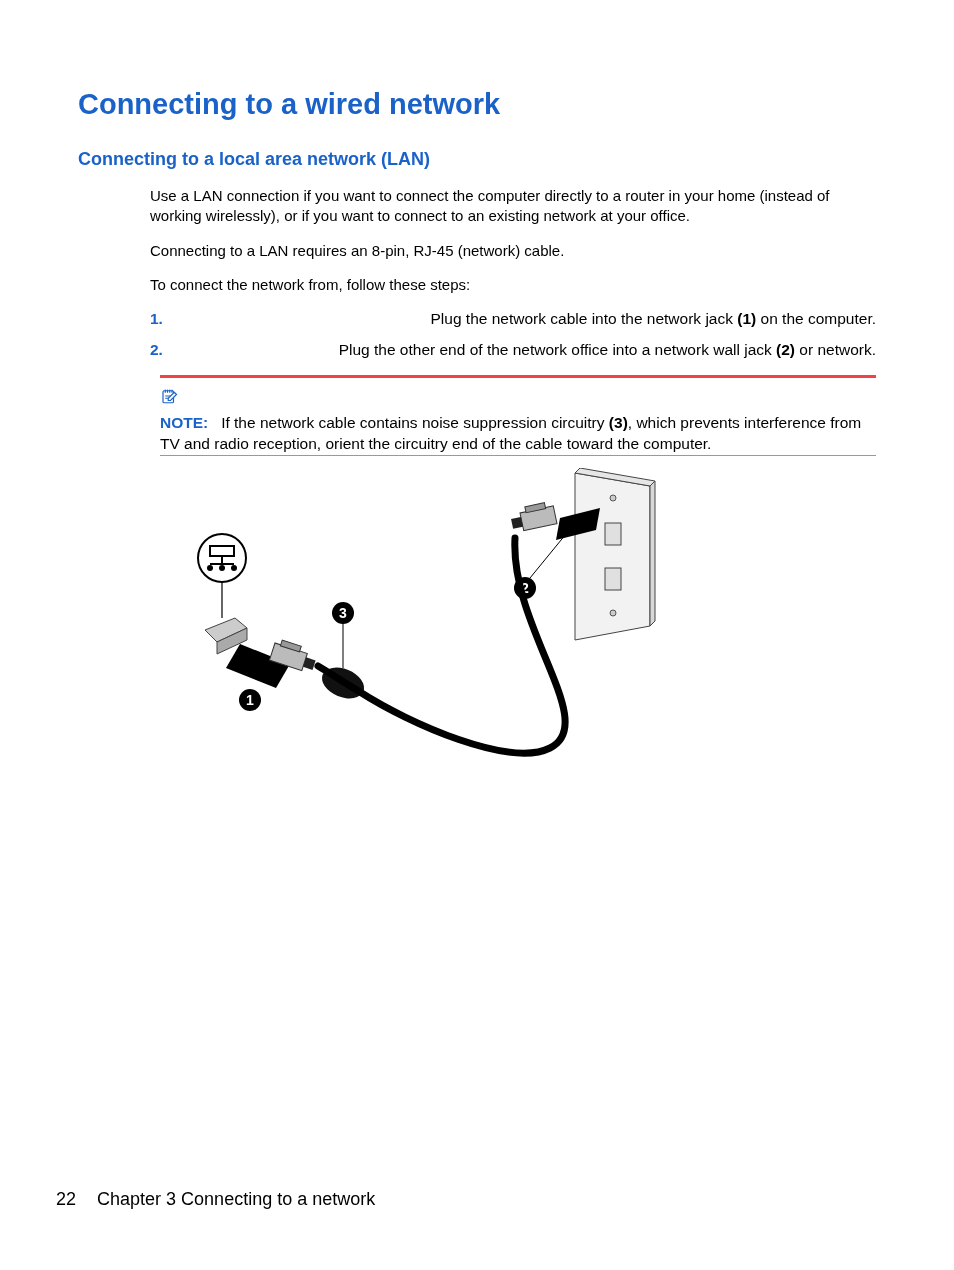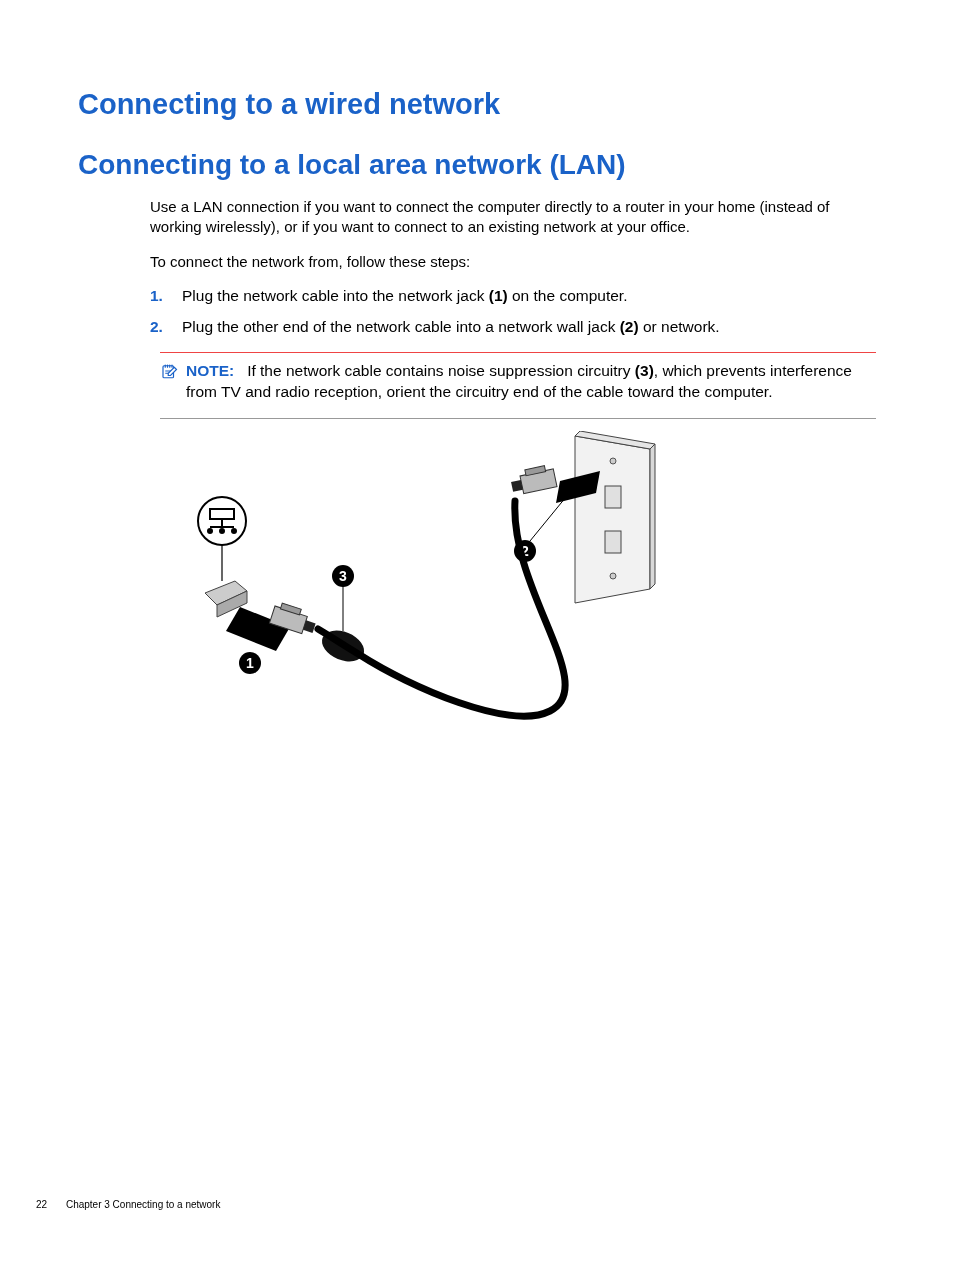--- a/index.html
+++ b/index.html
@@ -1,58 +1,59 @@
 <!DOCTYPE html>
 <html><head>
 <meta charset="utf-8">
 <style>
   * { box-sizing: border-box; margin: 0; padding: 0; }
   html, body { width: 954px; height: 1270px; background: #fff; font-family: Arial, Helvetica, sans-serif; color: #000; }
   .page { position: relative; width: 954px; height: 1270px; padding: 88px 78px 60px 78px; }
   .h1 { color: #1a62c8; font-size: 29px; font-weight: 600; margin-bottom: 28px; }
-  .h2 { color: #1a62c8; font-size: 28px; font-weight: 600; margin-bottom: 16px; }
+  .h2 { color: #1a62c8; font-size: 18px; font-weight: 600; margin-bottom: 16px; }
   .body-block { margin-left: 72px; }
   .para { font-size: 15px; line-height: 1.35; margin-bottom: 14px; }
   .ol { list-style: none; margin: 0 0 14px 0; padding: 0; }
   .ol li { display: flex; align-items: flex-start; font-size: 15.5px; line-height: 1.35; margin-bottom: 10px; }
   .ol .num { color: #1a62c8; font-weight: 700; width: 32px; flex-shrink: 0; }
-  .ol .txt { flex: 1; }
+  .ol .txt { flex: 1; text-align: right; }
   .bold { font-weight: 700; }
-  .note-wrap { margin-left: 10px; margin-right: 0; border-top: 1px solid #ef4444; border-bottom: 1px solid #999; padding: 8px 0 16px 0; display: flex; gap: 8px; font-size: 15.5px; line-height: 1.35; }
+  .note-wrap { margin-left: 10px; margin-right: 0; border-top: 3px solid #ef4444; border-bottom: 1px solid #999; padding: 8px 0 0 0; display: flex; gap: 8px; font-size: 15.5px; line-height: 1.35; flex-direction: column; }
   .note-icon { flex-shrink: 0; width: 18px; height: 18px; margin-top: 1px; color: #1a62c8; }
   .note-label { color: #1a62c8; font-weight: 700; }
   .note-body { flex: 1; }
   .figure { margin: 12px 0 0 30px; }
-  .footer { position: absolute; bottom: 60px; left: 36px; font-size: 10px; }
+  .footer { position: absolute; bottom: 60px; left: 56px; font-size: 18px; }
   .footer .pn { margin-right: 16px; }
   svg { display: block; }
 </style>
 </head>
 <body>
 
 <div class="page">
 
   <h1 class="h1">Connecting to a wired network</h1>
   <h2 class="h2">Connecting to a local area network (LAN)</h2>
 
   <div class="body-block">
     <p class="para">Use a LAN connection if you want to connect the computer directly to a router in your home (instead of working wirelessly), or if you want to connect to an existing network at your office.</p>
+    <p class="para">Connecting to a LAN requires an 8-pin, RJ-45 (network) cable.</p>
     <p class="para">To connect the network from, follow these steps:</p>
 
     <ol class="ol">
       <li>
         <span class="num">1.</span>
         <span class="txt">
           <span>Plug the network cable into the network jack </span><span class="bold">(1)</span><span> on the computer.</span>
         </span>
       </li>
       <li>
         <span class="num">2.</span>
         <span class="txt">
-          <span>Plug the other end of the network cable into a network wall jack </span><span class="bold">(2)</span><span> or network.</span>
+          <span>Plug the other end of the network office into a network wall jack </span><span class="bold">(2)</span><span> or network.</span>
         </span>
       </li>
     </ol>
 
     <div class="note-wrap">
       <span class="note-icon">
         <svg viewBox="0 0 24 24" width="18" height="18" fill="none" stroke="#1a62c8" stroke-width="1.6">
           <rect x="4" y="5" width="14" height="16" rx="1.5"></rect>
           <path d="M7 4 v3 M10 4 v3 M13 4 v3 M16 4 v3" stroke-linecap="round"></path>
           <path d="M7 12 h8 M7 15 h8"></path>

